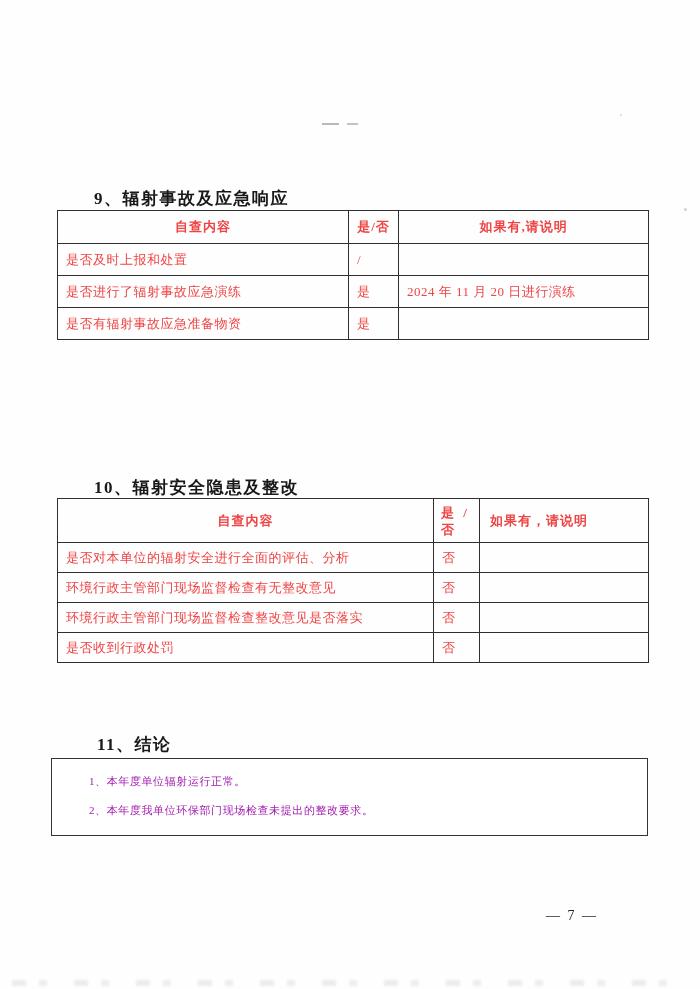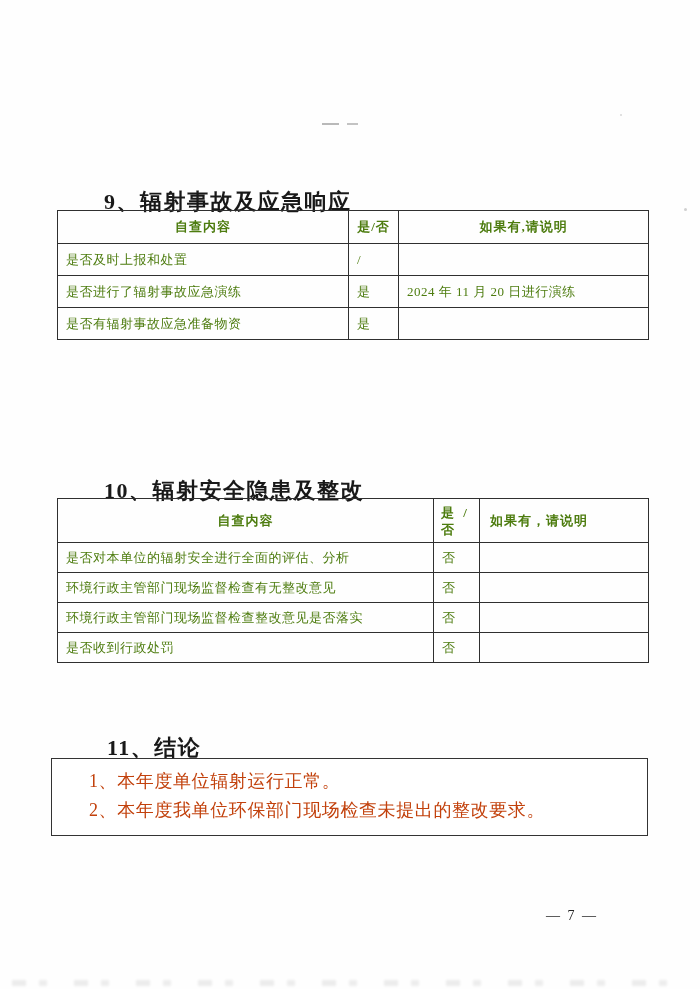--- a/index.html
+++ b/index.html
@@ -4,31 +4,31 @@
 <style>
   * { margin:0; padding:0; box-sizing:border-box; }
   html,body { background:#ffffff; }
   .page {
     position:relative; width:700px; height:989px;
     background:#fefefe;
     font-family:"Liberation Serif","DejaVu Serif",serif;
     color:#151515; overflow:hidden;
   }
   .sec-title {
-    position:absolute; font-size:22px; font-weight:bold;
-    letter-spacing:1.5px; color:#191919; white-space:nowrap;margin-left:10px;
+    position:absolute; font-size:17px; font-weight:bold;
+    letter-spacing:1.5px; color:#191919; white-space:nowrap;
   }
   .t9  { left:94px; top:187px; }
   .t10 { left:94px; top:476px; }
   .t11 { left:97px; top:733px; }
 
   table.tbl { position:absolute; border-collapse:collapse; table-layout:fixed; }
   .tbl th, .tbl td {
     border:1.5px solid #2f2f2f; font-size:13px;
-    vertical-align:middle; color:#4d7c0f; overflow:hidden;
+    vertical-align:middle; color:#ef4444; overflow:hidden;
   }
   .tbl th { font-weight:bold; text-align:center; letter-spacing:1px; }
   .tbl td { padding-left:8px; letter-spacing:0.5px; }
 
   .tbl1 { left:57px; top:210px; width:591px; }
   .tbl1 th { height:33px; }
   .tbl1 td { height:32px; }
 
   .tbl2 { left:57px; top:498px; width:591px; }
   .tbl2 th { height:44px; }
@@ -36,21 +36,21 @@
   .tbl2 th.yesno-head {
     text-align:left; padding-left:7px;
     white-space:pre-line; line-height:17px; letter-spacing:3px;
   }
   .tbl2 th.note-head { text-align:left; padding-left:10px; }
 
   .conclusion-box {
     position:absolute; left:51px; top:758px; width:597px; height:78px;
     border:1.5px solid #333; padding:8px 8px 0 37px; background:#fff;
   }
-  .conclusion-box p { font-size:18px; line-height:29px; letter-spacing:0.6px; color:#c2410c; }
+  .conclusion-box p { font-size:11px; line-height:29px; letter-spacing:0.6px; color:#a21caf; }
 
   .page-number {
     position:absolute; left:546px; top:908px;
     font-size:14px; letter-spacing:2px; color:#222; white-space:nowrap;
   }
 
   
   .smudge-a { position:absolute; left:322px; top:121px; width:40px; height:5px; opacity:.5; }
   .smudge-a::before { content:""; position:absolute; left:0; top:2px; width:17px; height:2px; background:#777; }
   .smudge-a::after  { content:""; position:absolute; left:25px; top:2px; width:11px; height:2px; background:#8a8a8a; }

